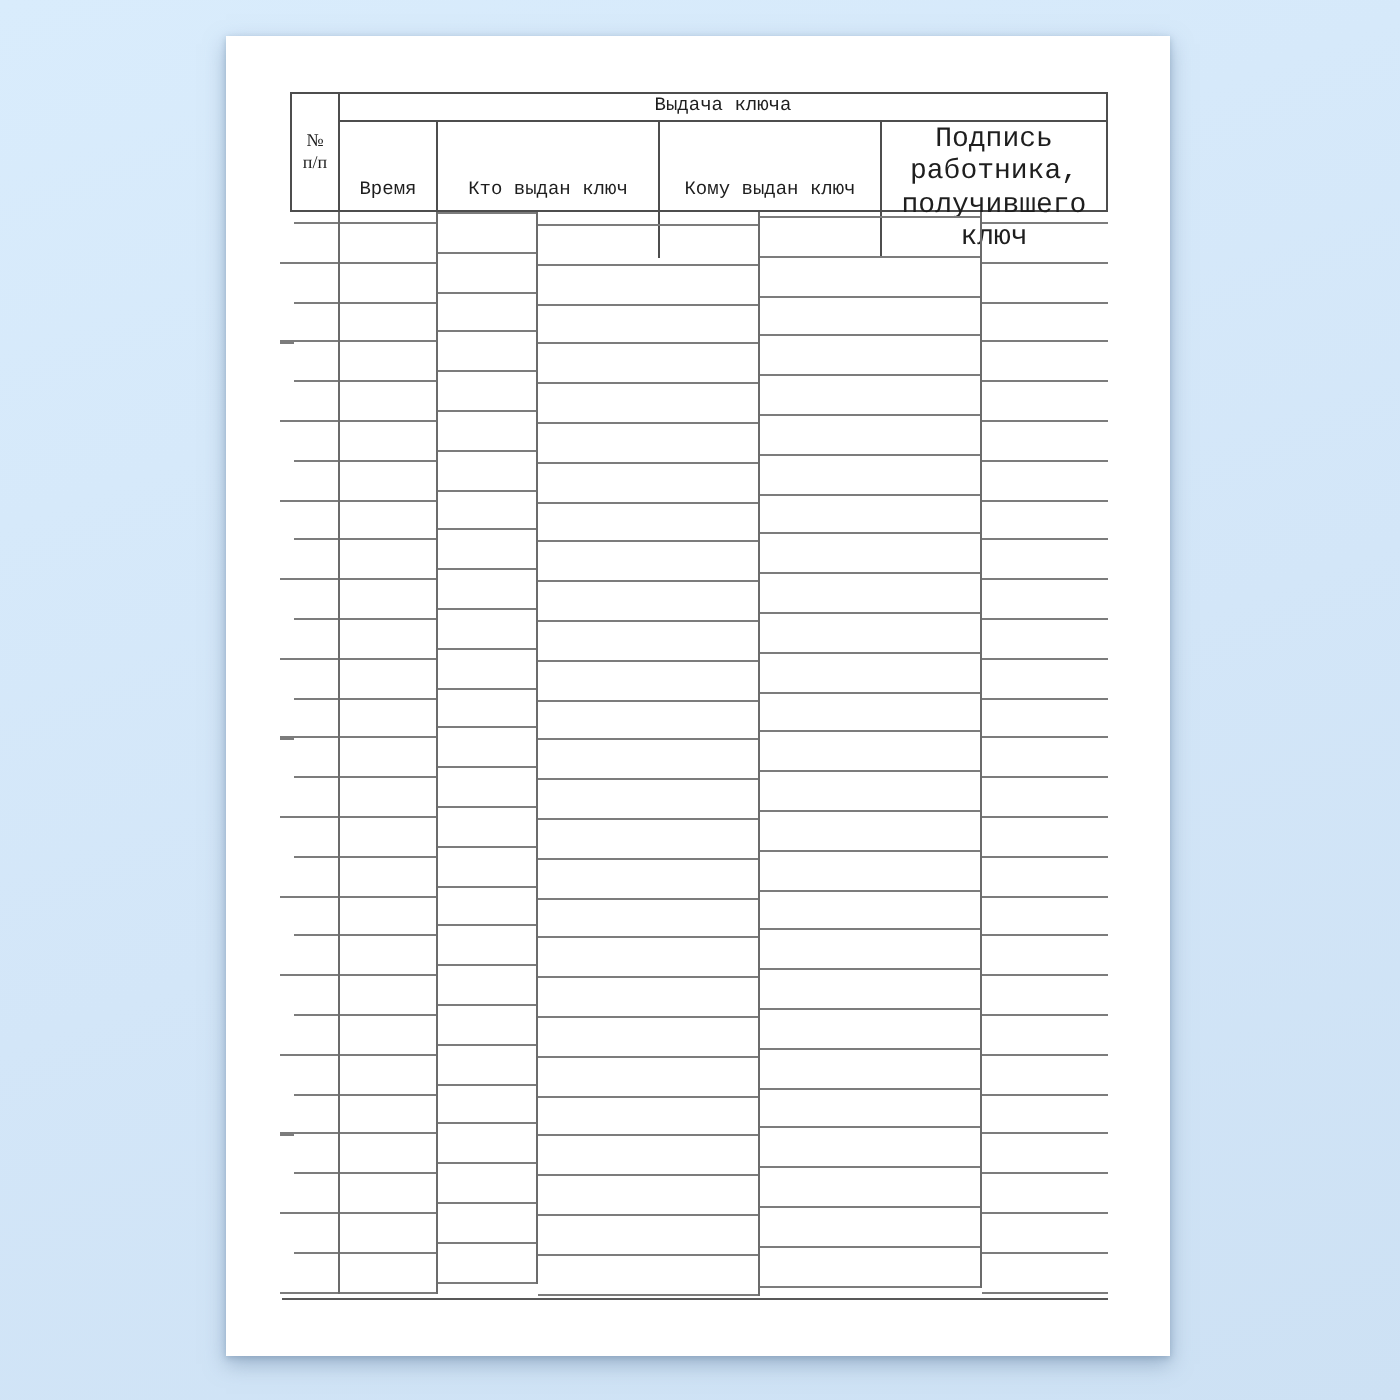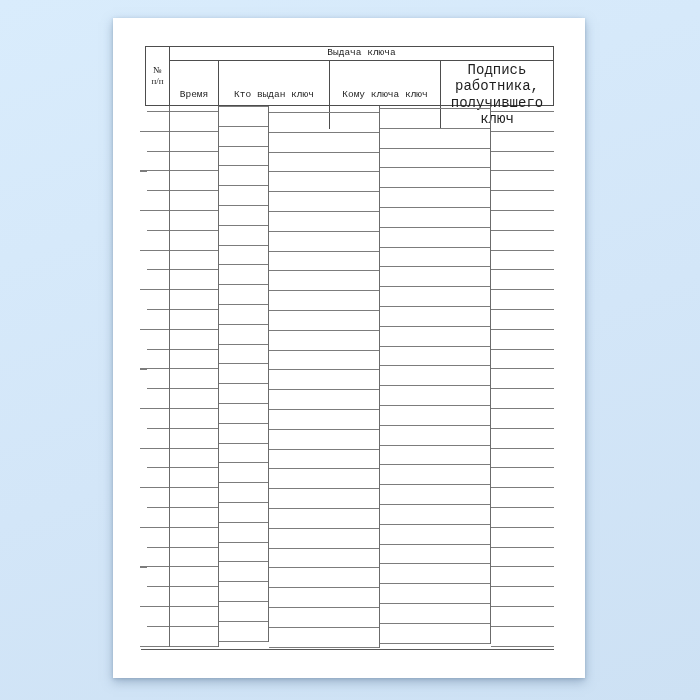--- a/index.html
+++ b/index.html
@@ -148,21 +148,21 @@
     <div class="thead">
       <div class="num-cell">
         <span>№</span>
         <span>п/п</span>
       </div>
       <div class="head-right">
         <div class="title-cell">Выдача ключа</div>
         <div class="label-row">
           <div class="hcell w-date">Время</div>
           <div class="hcell w-by">Кто выдан ключ</div>
-          <div class="hcell w-to">Кому ключа ключ</div>
+          <div class="hcell w-to">Кому выдан ключ</div>
           <div class="hcell w-sig last">Подпись работника, получившего ключ</div>
         </div>
       </div>
     </div>
 
     <div class="tbody" id="tbody">
         <div class="strip s0">
           <div class="phase"></div>
           <div class="cell"></div>
           <div class="cell"></div>

